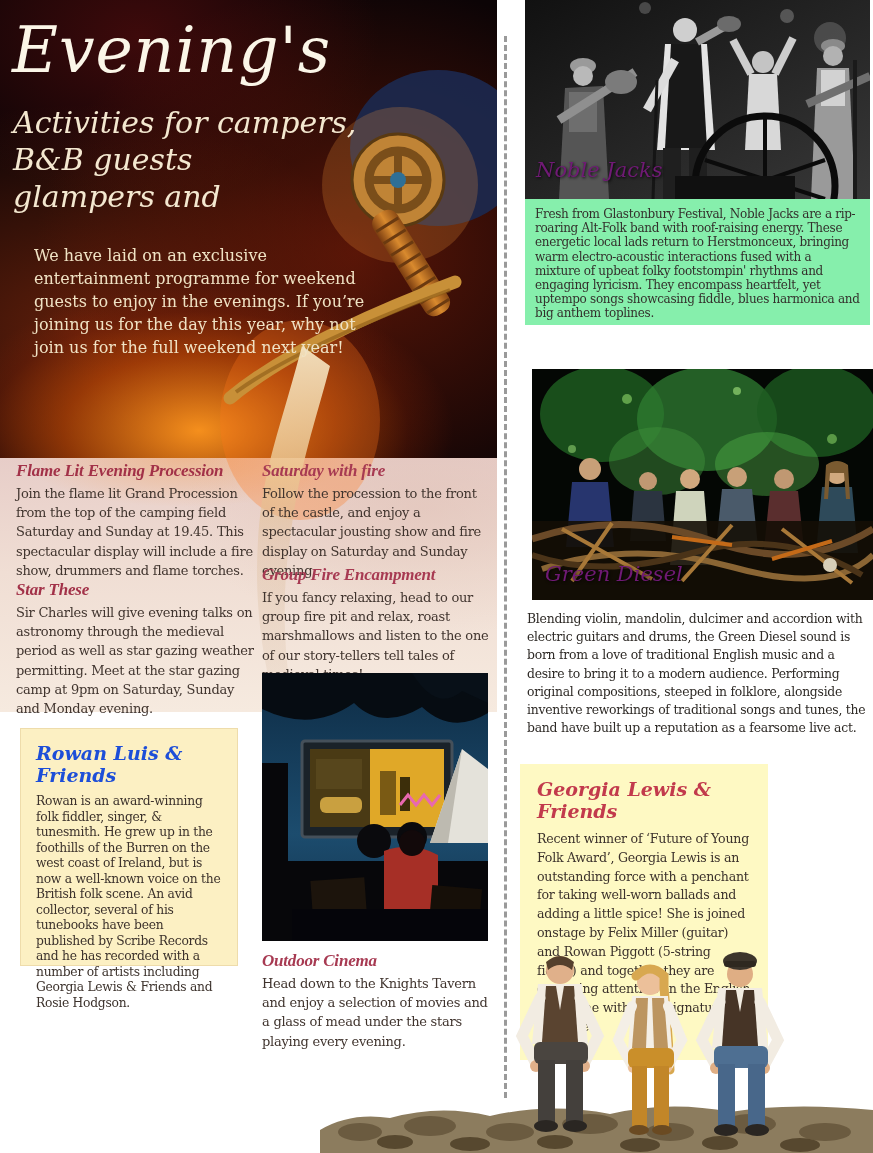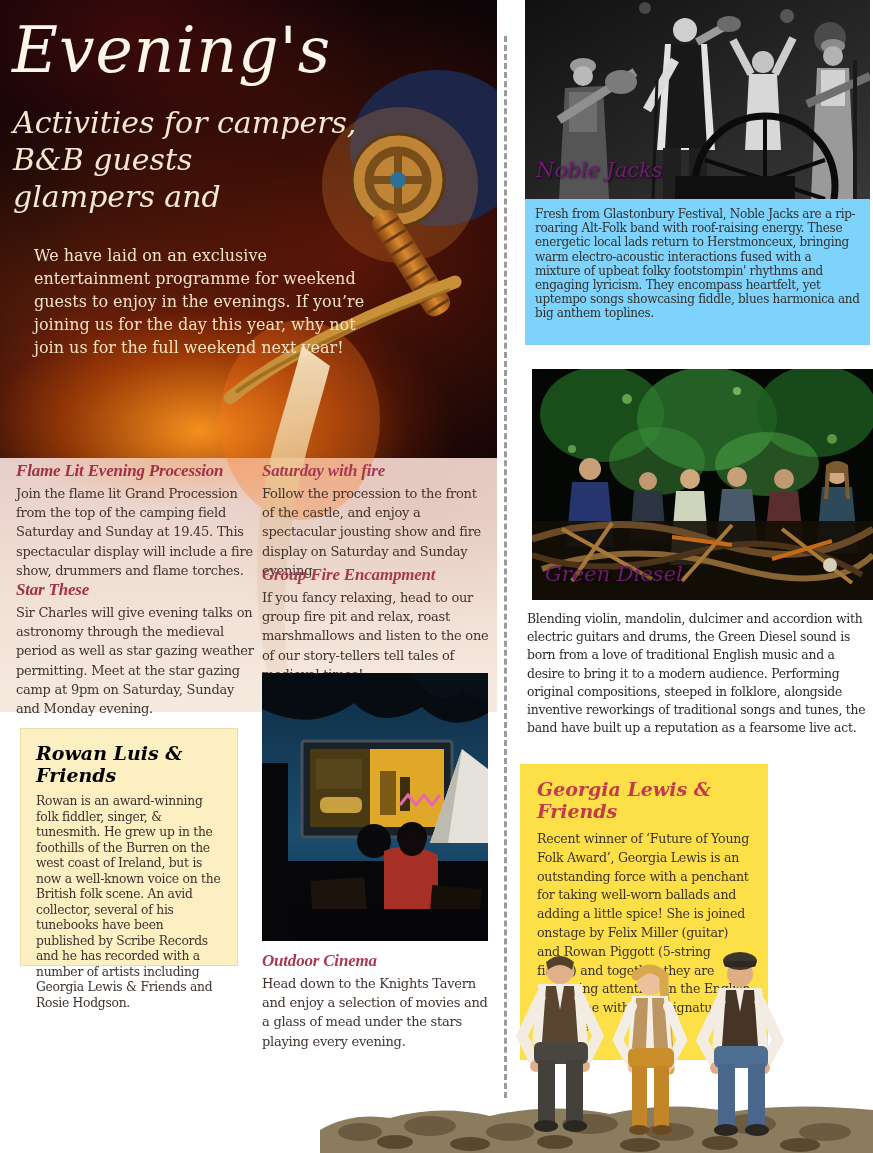--- a/index.html
+++ b/index.html
@@ -34,30 +34,30 @@
   .sec-flame{left:16px;top:461px;width:238px;}
   .sec-star{left:16px;top:580px;width:238px;}
   .sec-joust{left:262px;top:461px;width:230px;}
   .sec-group{left:262px;top:565px;width:232px;}
   .sec-cinema{left:262px;top:951px;width:230px;}
   .sec-cinema h3,.sec-group h3,.sec-joust h3{color:#a73a52;}
 
   
   .rowan-box{left:20px;top:728px;width:218px;height:238px;box-sizing:border-box;
     background:#fcf0c3;border:1px solid #eedcab;padding:13px 15px;}
-  .rowan-box h3{margin:0 0 8px 0;font-size:19px;font-weight:700;font-style:italic;color:#000000;}
+  .rowan-box h3{margin:0 0 8px 0;font-size:19px;font-weight:700;font-style:italic;color:#1d4ed8;}
   .rowan-box p{margin:0;font-size:12.3px;line-height:15.5px;color:#3c322c;letter-spacing:-.25px;}
 
   .georgia-box{left:520px;top:764px;width:248px;height:296px;box-sizing:border-box;
-    background:#fde047;padding:14px 17px;z-index:1;}
+    background:#fef9c3;padding:14px 17px;z-index:1;}
   .georgia-box h3{margin:0 0 8px 0;font-size:19px;font-weight:700;font-style:italic;color:#c23a4c;}
   .georgia-box p{margin:0;font-size:12.6px;line-height:18.8px;color:#3c322c;letter-spacing:-.25px;}
 
-  .noble-box{left:525px;top:199px;width:345px;height:146px;box-sizing:border-box;
-    background:#7dd3fc;padding:8px 10px;overflow:hidden;}
+  .noble-box{left:525px;top:199px;width:345px;height:126px;box-sizing:border-box;
+    background:#86efac;padding:8px 10px;overflow:hidden;}
   .noble-box p{margin:0;font-size:12px;line-height:14.2px;color:#33302c;letter-spacing:-.3px;}
 
   .green-text{left:527px;top:610px;width:347px;}
   .green-text p{margin:0;font-size:12.4px;line-height:18.2px;color:#2e2a26;letter-spacing:-.25px;}
 
   
   .photo{overflow:hidden;}
   .noble-photo{left:525px;top:0;width:345px;height:199px;}
   .green-photo{left:532px;top:369px;width:341px;height:231px;}
   .cinema-photo{left:262px;top:673px;width:226px;height:268px;}

